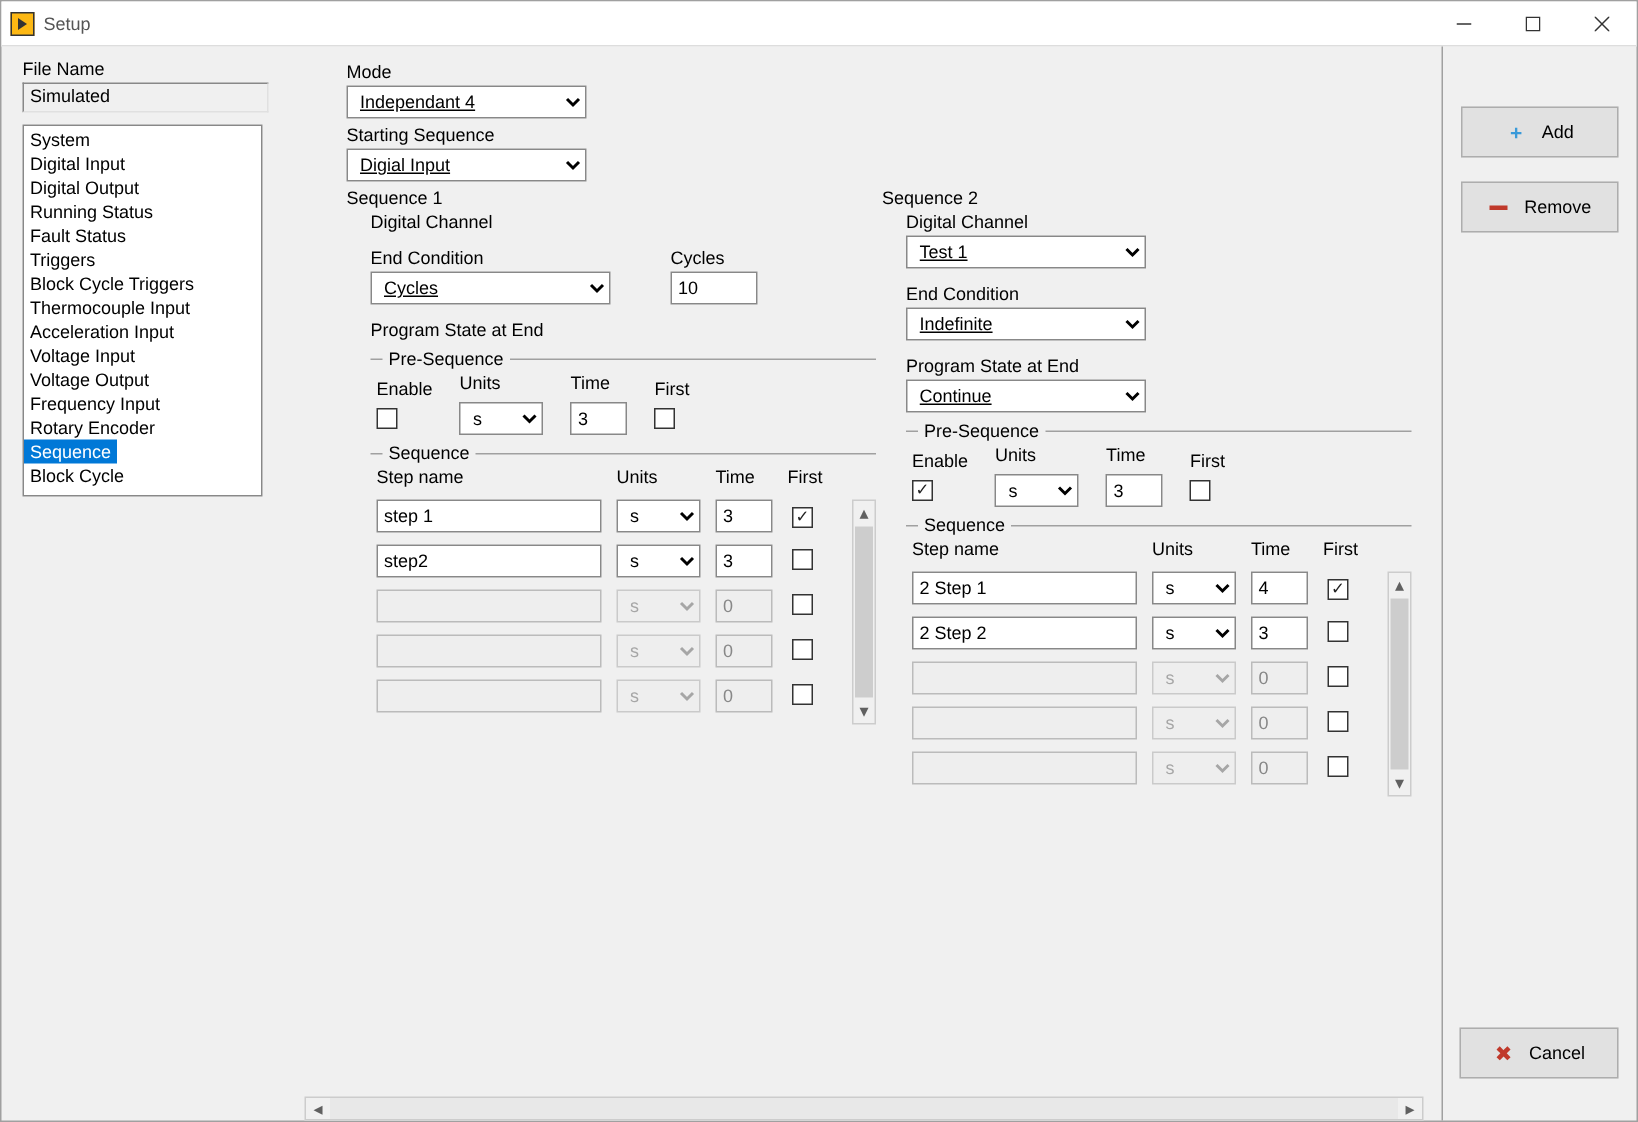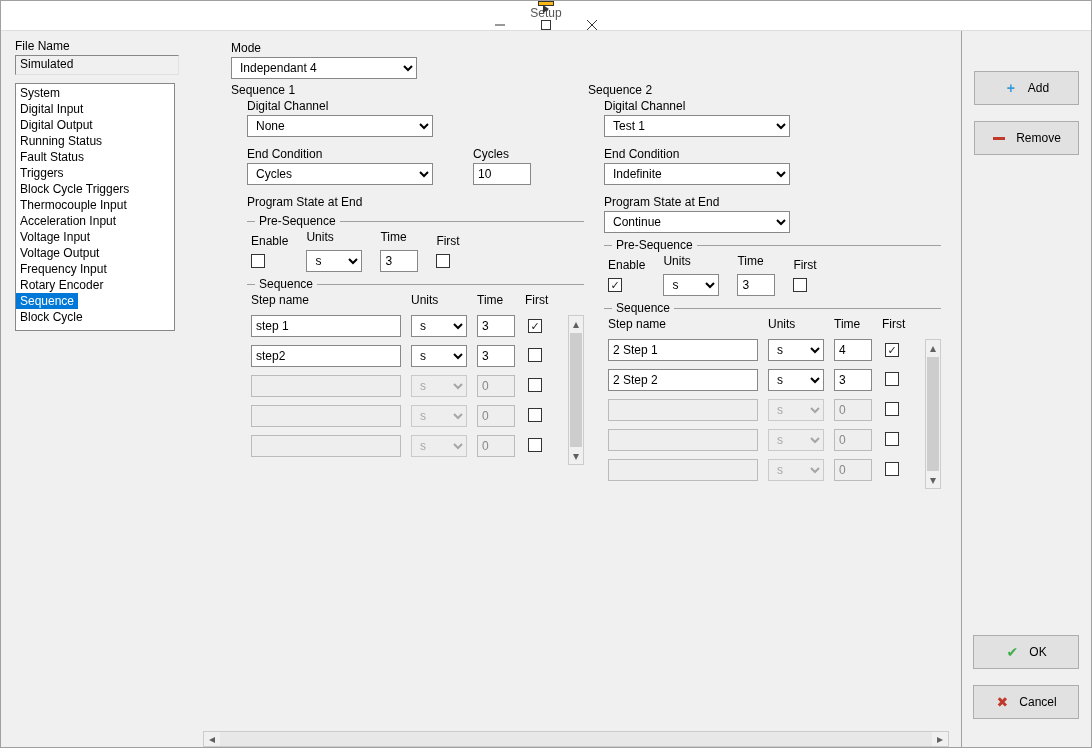--- a/index.html
+++ b/index.html
@@ -4,21 +4,20 @@
 <style>
 * { box-sizing: border-box; font-family: "Segoe UI", Tahoma, sans-serif; font-size: 12px; }
 html, body { margin: 0; padding: 0; height: 100%; background: #fff; }
 .win {
   width: 1092px; height: 748px; background: #f0f0f0;
   border: 1px solid #a0a0a0; position: relative; display: flex; flex-direction: column;
 }
 .titlebar {
   height: 30px; background: #fff; display: flex; align-items: center;
   border-bottom: 1px solid #ddd;
-  flex-direction: column;
 }
 .titlebar .icon {
   width: 16px; height: 16px; margin: 0 6px; background: #fdb813;
   border: 1px solid #333; position: relative;
 }
 .titlebar .icon::after {
   content: ""; position: absolute; left: 4px; top: 3px;
   border-style: solid; border-width: 4px 0 4px 6px;
   border-color: transparent transparent transparent #333;
 }
@@ -56,21 +55,21 @@
 }
 .hscroll .arrow { width: 16px; height: 100%; background: #f0f0f0; display:flex;align-items:center;justify-content:center;color:#606060;}
 .hscroll .track { flex:1; background:#e8e8e8; }
 .form { padding: 10px 20px 0 40px; }
 .row { margin-bottom: 4px; }
 select, input[type=text] {
   background: #fff; border: 1px solid #888; height: 22px; padding: 1px 4px;
   font-size: 12px;
 }
 select { padding-right: 16px; }
-.w160 { width: 186px; }
+.w160 { width: 160px; text-decoration: underline; }
 .w60  { width: 56px; }
 .w38  { width: 38px; }
 .w150 { width: 150px; }
 .seqcols { display: flex; gap: 4px; margin-top: 4px; }
 .seqcol { width: 360px; }
 .seqtitle { margin-bottom: 2px; }
 .fieldset {
   border: none; padding: 0 0 0 16px; margin: 0;
 }
 .groupbox {
@@ -149,27 +148,30 @@
       <div class="navlist"><div class="navitem">System</div><div class="navitem">Digital Input</div><div class="navitem">Digital Output</div><div class="navitem">Running Status</div><div class="navitem">Fault Status</div><div class="navitem">Triggers</div><div class="navitem">Block Cycle Triggers</div><div class="navitem">Thermocouple Input</div><div class="navitem">Acceleration Input</div><div class="navitem">Voltage Input</div><div class="navitem">Voltage Output</div><div class="navitem">Frequency Input</div><div class="navitem">Rotary Encoder</div><div class="navitem selected">Sequence</div><div class="navitem">Block Cycle</div></div>
     </div>
 
     <div class="main">
       <div class="content-scroll">
         <div class="form">
           <div class="row">
             <span class="lbl">Mode</span>
             <select class="w160"><option>Independant 4</option></select>
           </div>
+          <div class="row">
+            <span class="lbl">Starting Sequence</span>
+            <select class="w160"><option>Digial Input</option></select>
+          </div>
 
           <div class="seqcols">
               <div class="seqcol">
     <div class="seqtitle">Sequence 1</div>
     <div class="fieldset">
       <div class="row"><span class="lbl">Digital Channel</span>
-        <select class="w160"><option>None</option></select>
       </div>
       <div class="row" style="display:flex;gap:40px;margin-top:10px">
         <div>
           <span class="lbl">End Condition</span>
           <select class="w160"><option>Cycles</option></select>
         </div>
 
         <div>
           <span class="lbl">Cycles</span>
           <input type="text" class="w38" style="width: 58px;" value="10">
@@ -363,24 +365,20 @@
         <span>Add</span>
       </div>
       <div class="btn">
         <span class="ico">
             <span class="minus"></span>
           </span>
         <span>Remove</span>
       </div>
 
       <div class="btn-ok-cancel">
-        <div class="btn">
-          <span class="ico tick"></span>
-          <span>OK</span>
-        </div>
         <div class="btn" style="margin-bottom:16px">
           <span class="ico cross"></span>
           <span>Cancel</span>
         </div>
       </div>
     </div>
   </div>
 </div>
 
 </body></html>

